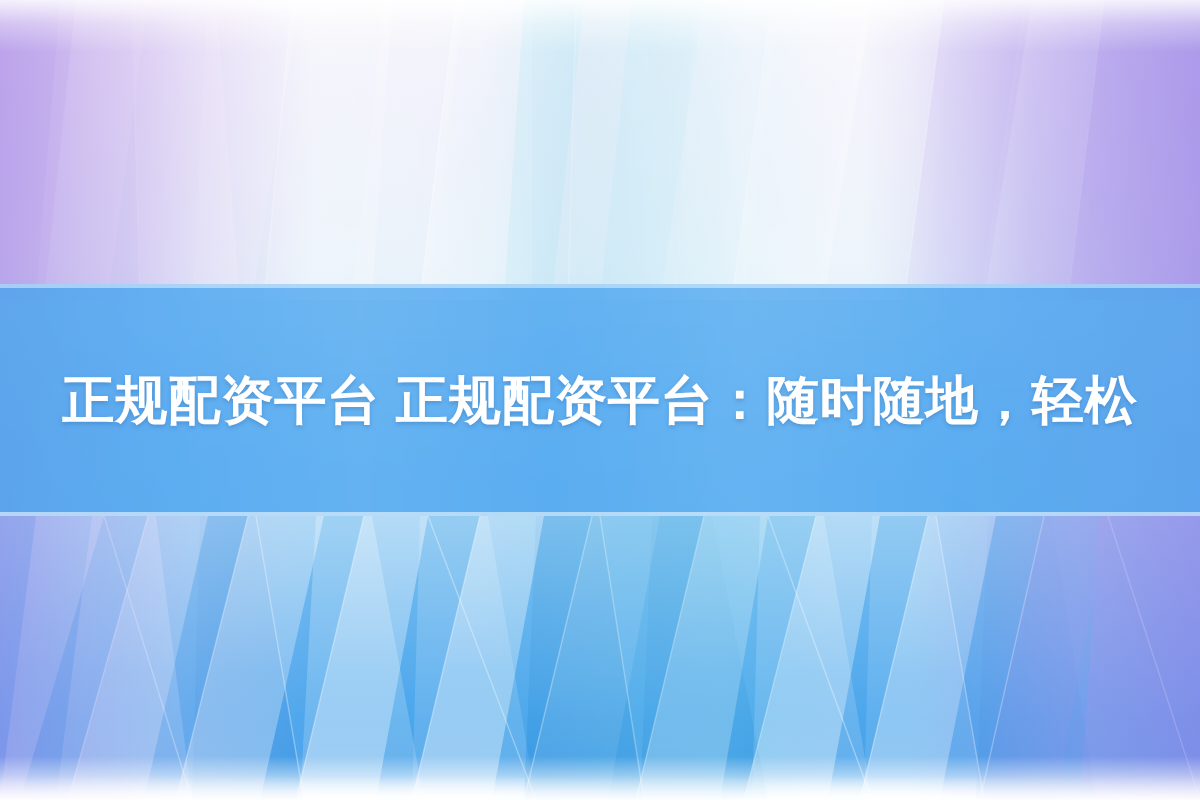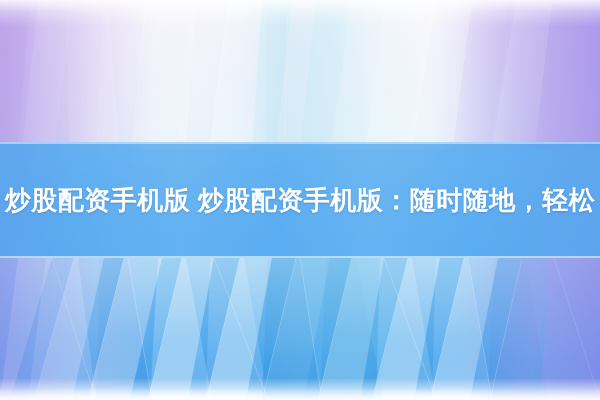--- a/index.html
+++ b/index.html
@@ -233,18 +233,18 @@
   <div class="wash-b"></div>
   <div class="wash-top-fade"></div>
   <div class="wash-bottom-fade"></div>
 
   <div class="band"></div>
   <div class="band-inner-shade"></div>
   <div class="band-top-hair"></div>
   <div class="band-bottom-hair"></div>
 
   <div class="headline">
-    <span class="l1">炒股配资手机版  炒股配资手机版：随时随地，轻松</span>
+    <span class="l1">正规配资平台  正规配资平台：随时随地，轻松</span>
   </div>
 
   <div class="watermark"></div>
 
 </div>
 
 </body></html>

